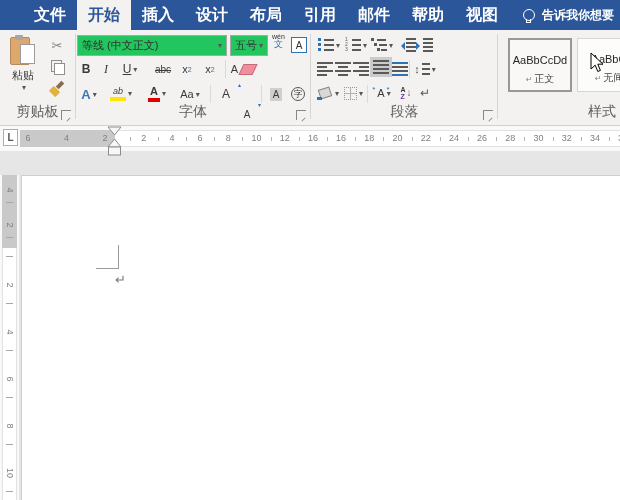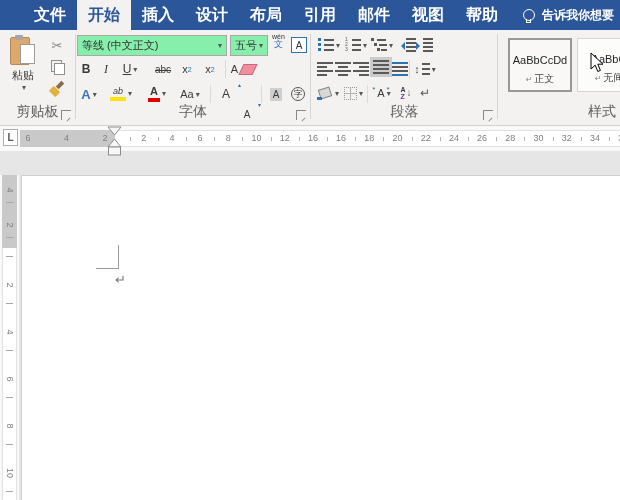--- a/index.html
+++ b/index.html
@@ -36,21 +36,21 @@
   #paste-btn{position:absolute;left:4px;top:5px;width:38px;height:66px;display:flex;flex-direction:column;
     align-items:center;font-size:11px;color:#3b3a39;}
   .copyic{position:relative;width:13px;height:14px;}
   .copyic::before{content:'';position:absolute;left:0;top:0;width:9px;height:10px;border:1px solid #8f8f8f;background:#f3f2f1;}
   .copyic::after{content:'';position:absolute;left:3px;top:3px;width:9px;height:10px;border:1px solid #8f8f8f;background:#fff;}
   .brush{position:relative;width:16px;height:16px;}
   .brush::before{content:'';position:absolute;left:9px;top:0;width:4px;height:8px;background:#8a6b4f;transform:rotate(45deg);}
   .brush::after{content:'';position:absolute;left:1px;top:7px;width:9px;height:7px;background:#e2b23c;transform:rotate(45deg);border-radius:1px;}
   .scis{font-size:13px;color:#8a8886;}
   
-  .combo{position:absolute;top:5px;height:21px;background:#86efac;border:1px solid #a9a7a5;box-sizing:border-box;
+  .combo{position:absolute;top:5px;height:21px;background:#22c55e;border:1px solid #a9a7a5;box-sizing:border-box;
     display:flex;align-items:center;font-size:11px;color:#323130;padding:0 4px;}
   .combo .ctext{flex:1;overflow:hidden;white-space:nowrap;}
   .bold-ic{font-weight:bold;font-size:12px;}
   .ital-ic{font-style:italic;font-family:"Liberation Serif",serif;font-size:12px;}
   .und-ic{text-decoration:underline;font-size:12px;}
   .strike-ic{font-size:10px;text-decoration:line-through;}
   .sub-ic,.sup-ic{font-size:11px;}
   .sub-ic sub,.sup-ic sup{font-size:7px;color:#2e74b5;}
   .eraser{position:relative;width:12px;height:9px;background:#ef8e9d;transform:skewX(-25deg);margin-left:3px;border:1px solid #c86a7c;}
   .effects-ic{color:#3f76b8;font-weight:bold;font-size:13px;}
@@ -157,22 +157,22 @@
 <div id="app">
 
   <div id="tabbar">
     <div class="tab">文件</div>
     <div class="tab active">开始</div>
     <div class="tab">插入</div>
     <div class="tab">设计</div>
     <div class="tab">布局</div>
     <div class="tab">引用</div>
     <div class="tab">邮件</div>
+    <div class="tab">帮助</div>
     <div class="tab">视图</div>
-    <div class="tab">帮助</div>
     <div id="tellme">
       <span class="bulb"></span>
       <span>告诉我你想要</span>
     </div>
   </div>
 
   <div id="ribbon">
 
     <div class="grp" id="grp-clipboard" style="left:0;width:75px;">
       <div id="paste-btn">

